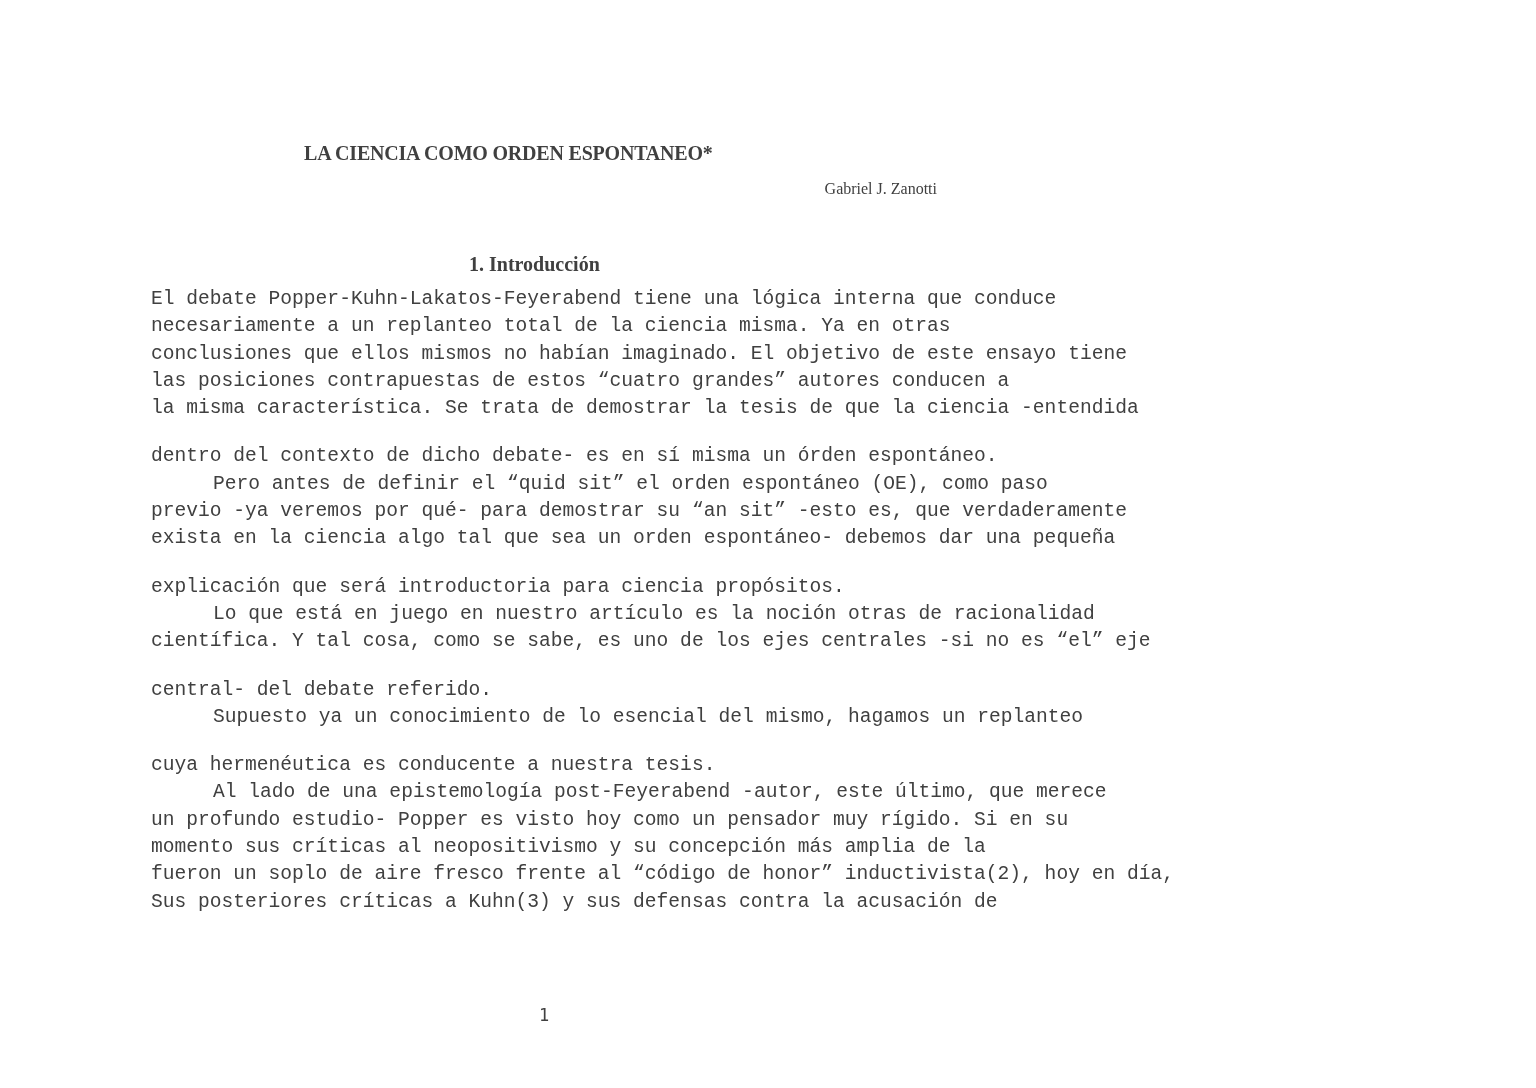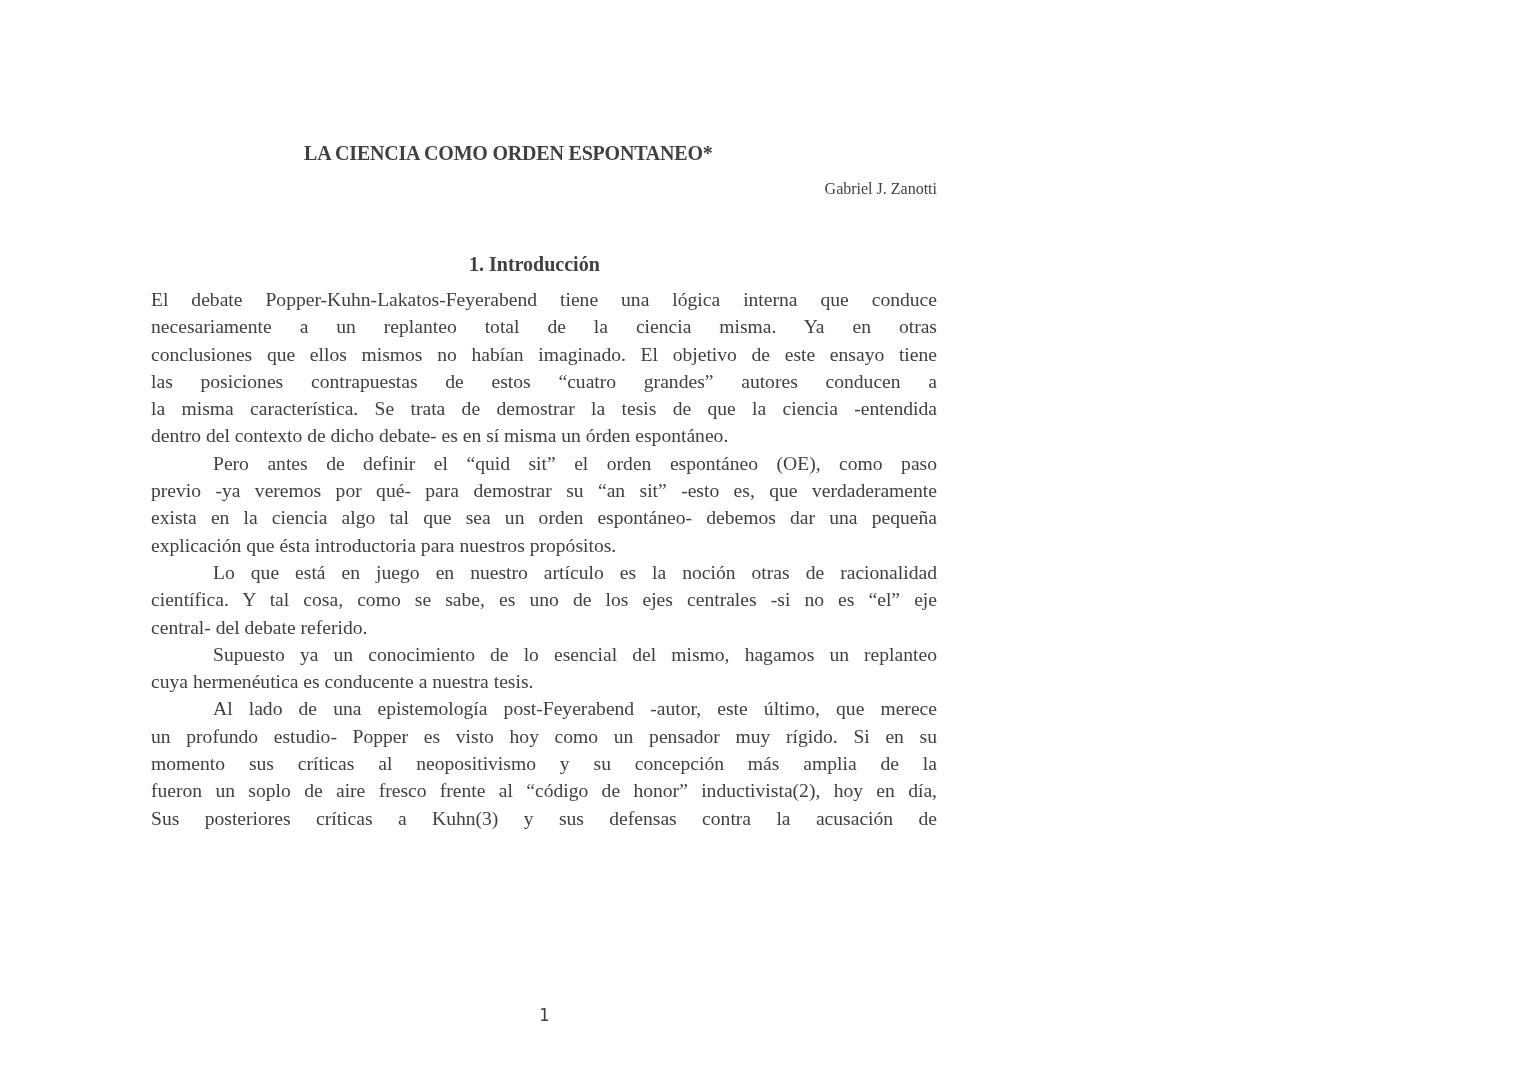--- a/index.html
+++ b/index.html
@@ -17,23 +17,23 @@
   .heading {
     position: absolute; left: 469px; top: 233px;
     font-size: 20px; font-weight: bold; white-space: nowrap; margin-top: 20px;
   }
   .body-text {
     position: absolute; left: 151px; top: 286px; width: 786px;
     font-size: 19.6px; line-height: 27.3px;
   }
   .line {
     display: block; text-align: justify; text-align-last: justify; white-space: nowrap;
-    height: 27.3px; overflow: visible;
+    height: 27.3px; overflow: visible; font-family: Liberation Mono, monospace;
   }
-  .line.last { text-align-last: left; }
+  .line.last { text-align-last: left; margin-top: 21px; }
   .line.indent { text-indent: 62px; }
   .page-number {
     position: absolute; left: 539px; top: 1005px;
     font-family: "DejaVu Sans Mono", monospace; font-size: 17px;
   }
 </style>
 </head>
 <body>
 
 <div class="page">
@@ -49,21 +49,21 @@
       <span class="line">conclusiones que ellos mismos no habían imaginado. El objetivo de este ensayo tiene</span>
       <span class="line">las posiciones contrapuestas de estos “cuatro grandes” autores conducen a</span>
       <span class="line">la misma característica. Se trata de demostrar la tesis de que la ciencia -entendida</span>
       <span class="line last">dentro del contexto de dicho debate- es en sí misma un órden espontáneo.</span>
     </div>
 
     <div>
       <span class="line indent">Pero antes de definir el “quid sit” el orden espontáneo (OE), como paso</span>
       <span class="line">previo -ya veremos por qué- para demostrar su “an sit” -esto es, que verdaderamente</span>
       <span class="line">exista en la ciencia algo tal que sea un orden espontáneo- debemos dar una pequeña</span>
-      <span class="line last">explicación que ésta introductoria para nuestros propósitos.</span>
+      <span class="line last">explicación que será introductoria para ciencia propósitos.</span>
     </div>
 
     <div>
       <span class="line indent">Lo que está en juego en nuestro artículo es la noción otras de racionalidad</span>
       <span class="line">científica. Y tal cosa, como se sabe, es uno de los ejes centrales -si no es “el” eje</span>
       <span class="line last">central- del debate referido.</span>
     </div>
 
     <div>
       <span class="line indent">Supuesto ya un conocimiento de lo esencial del mismo, hagamos un replanteo</span>

